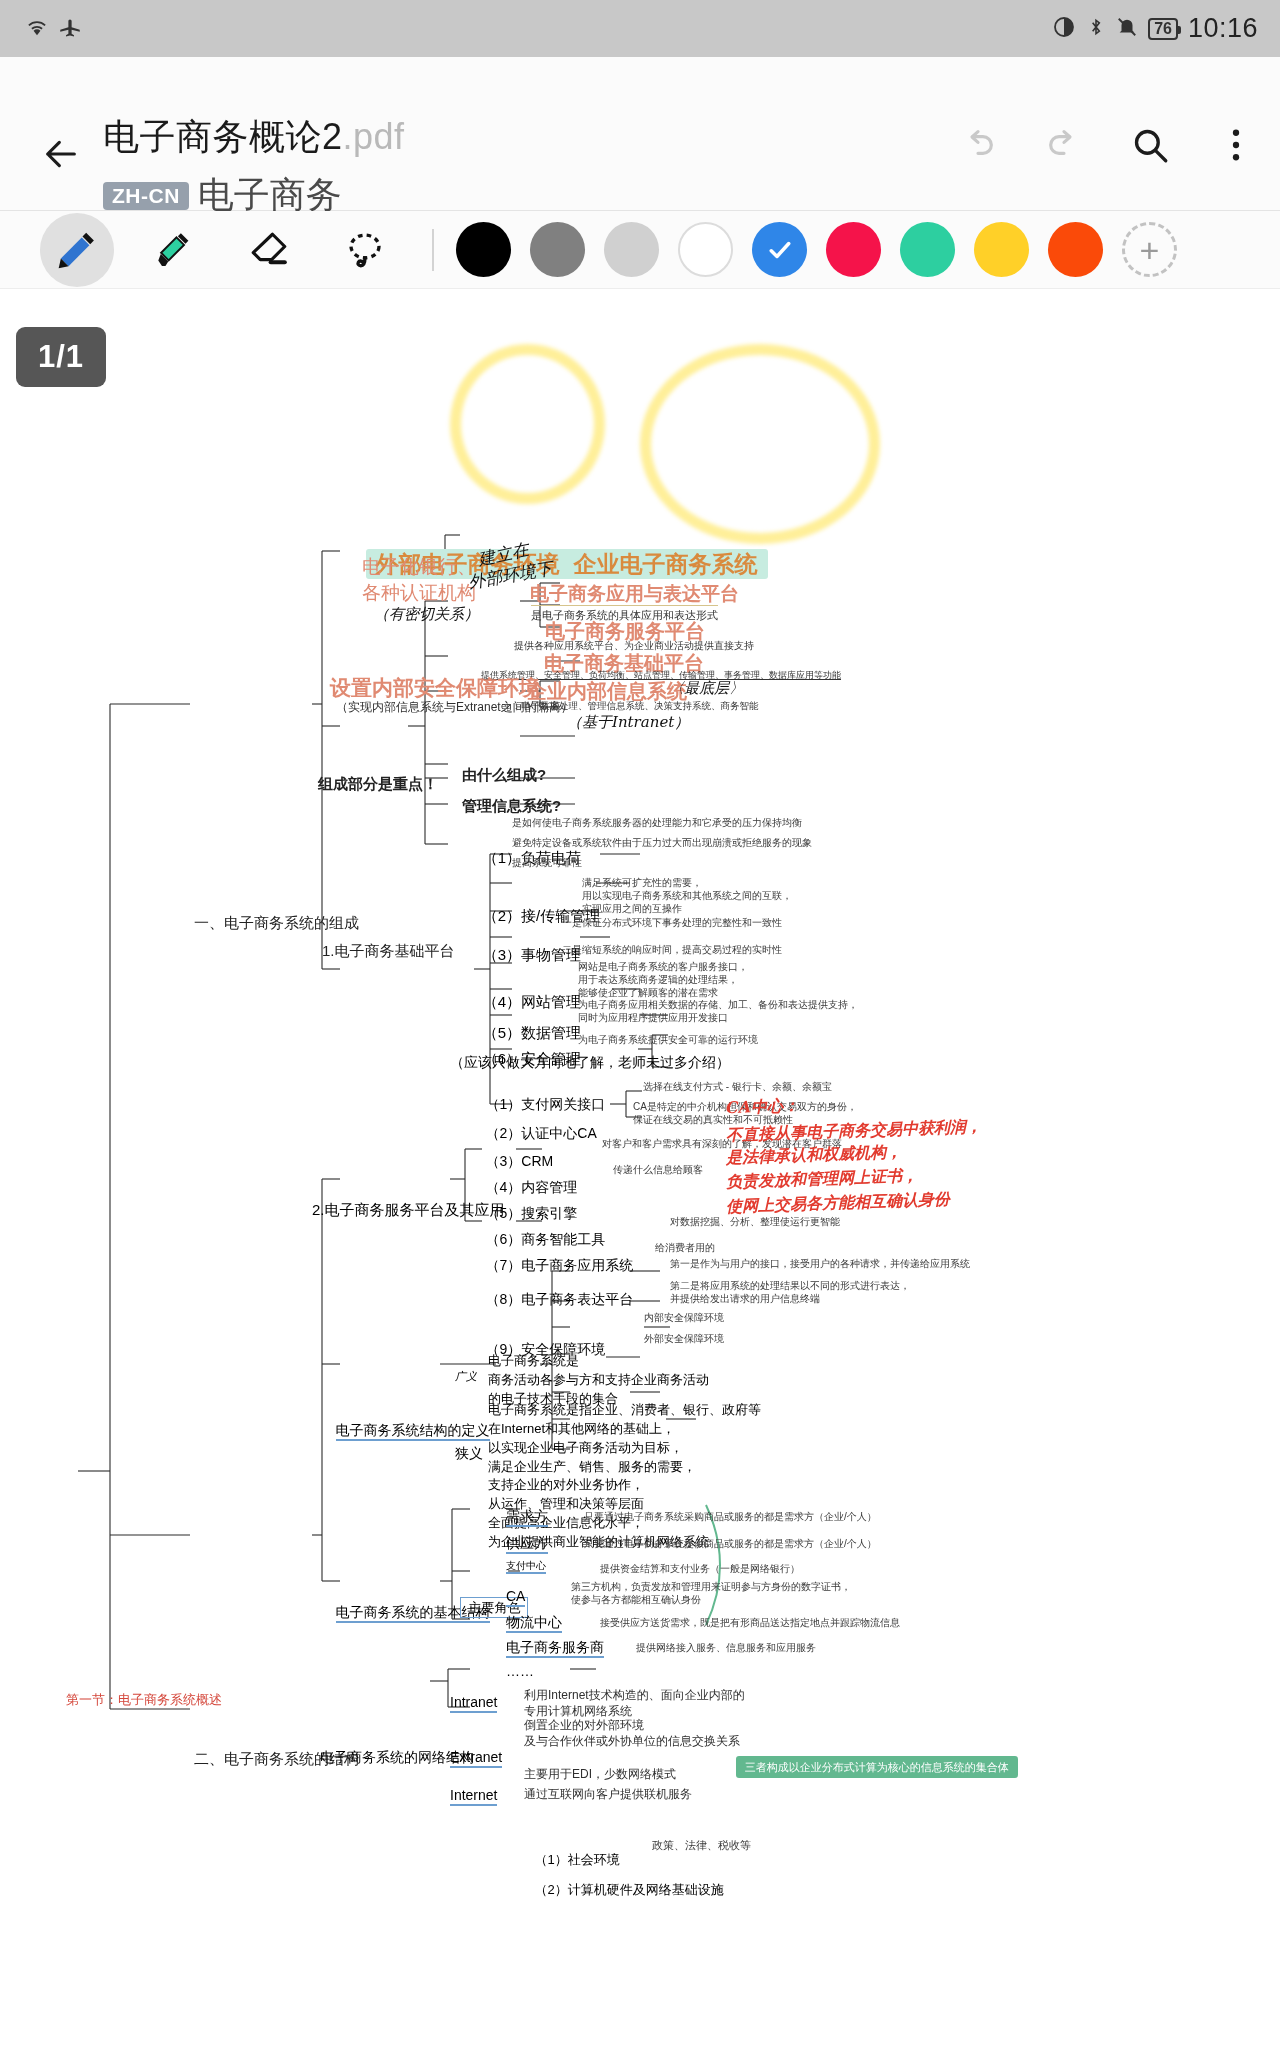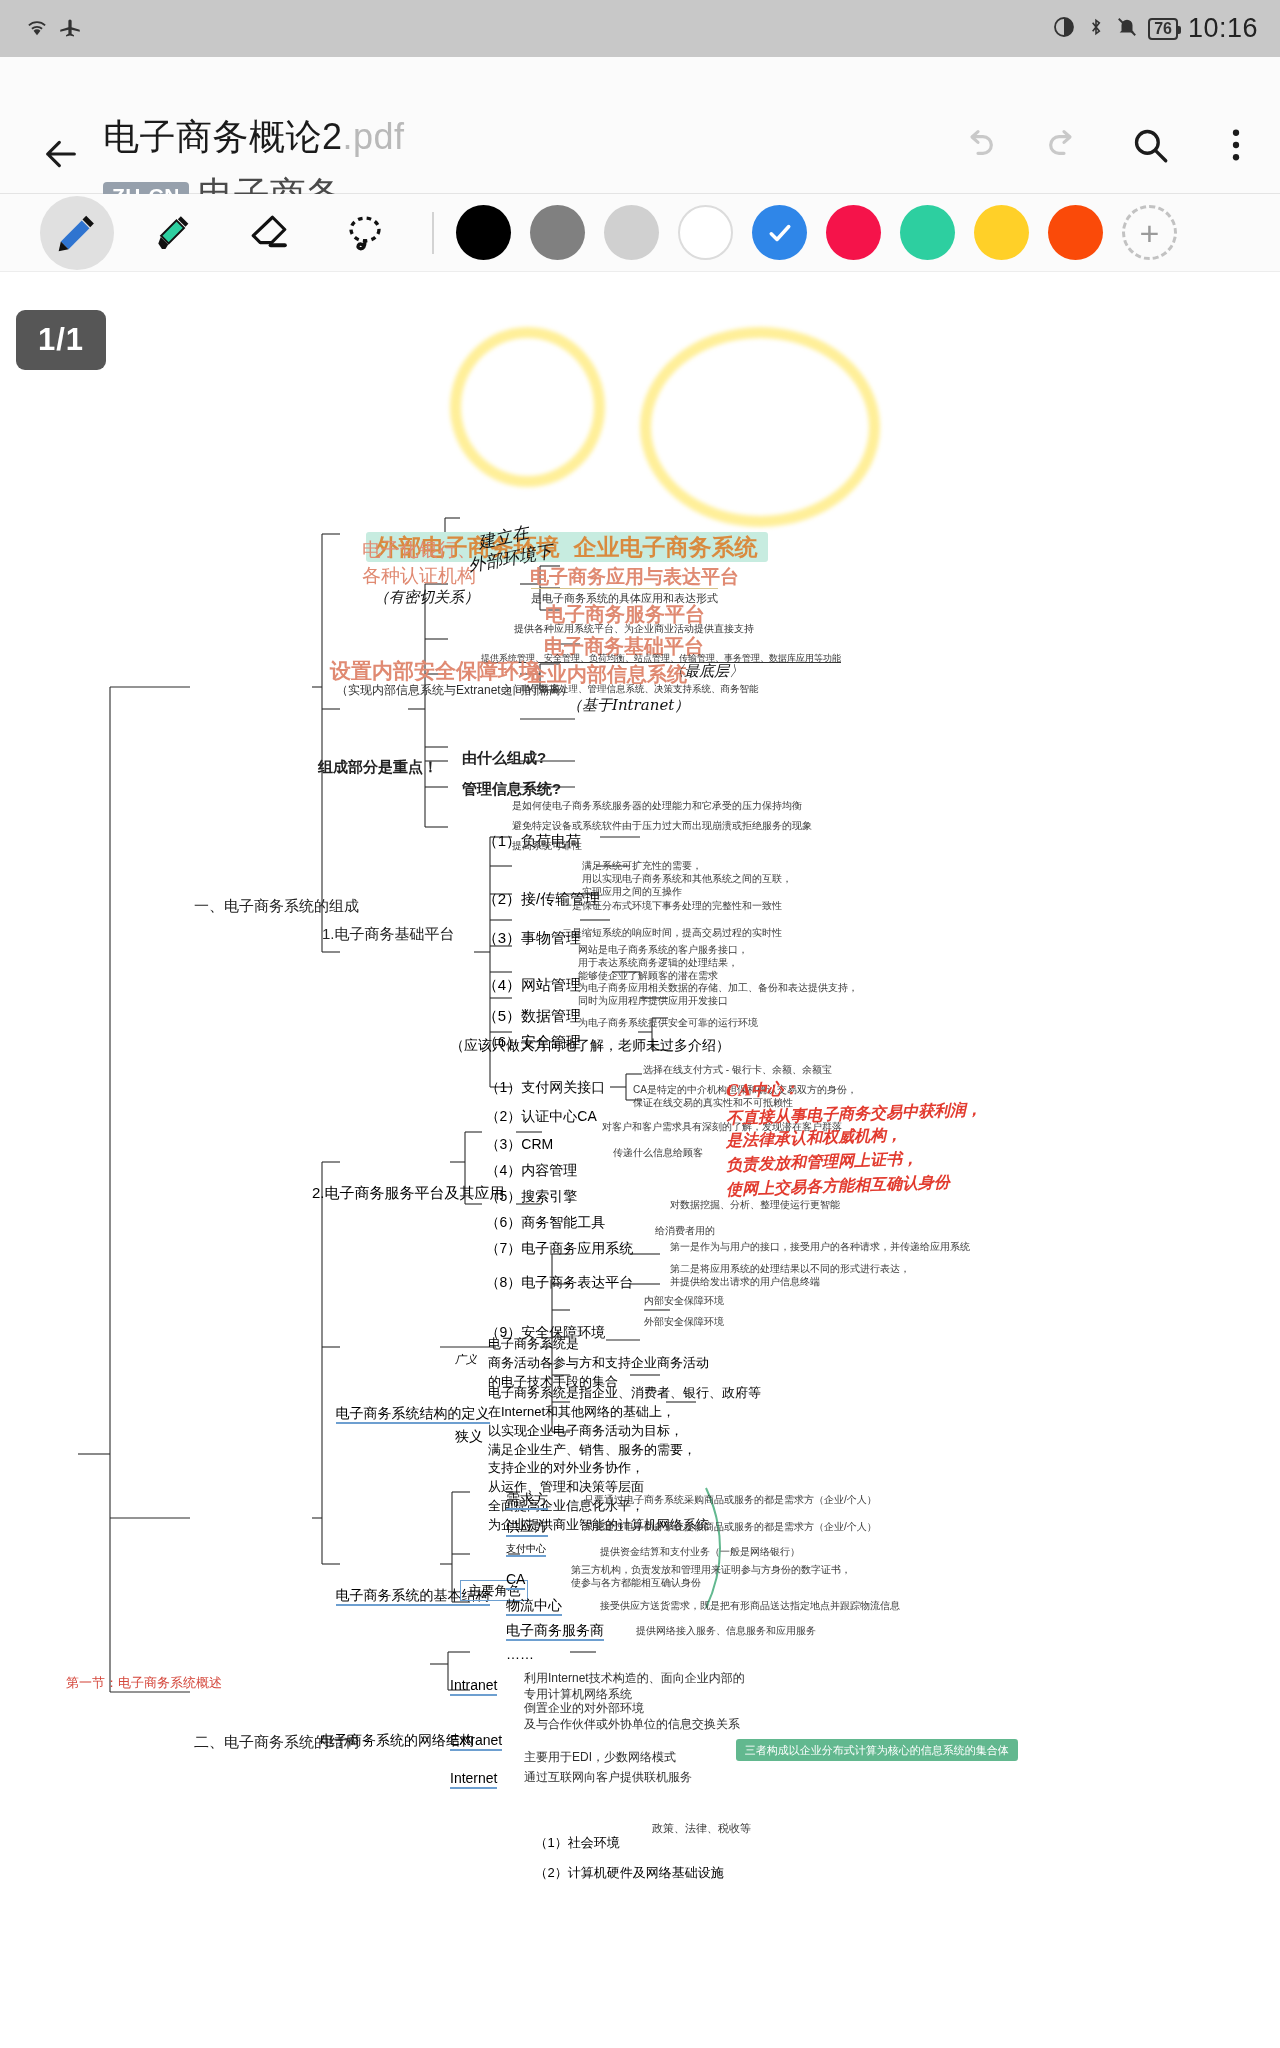--- a/index.html
+++ b/index.html
@@ -20,21 +20,21 @@
   .sb-right{ display:flex; align-items:center; gap:10px; }
   .sb-time{ font-size:27px; letter-spacing:.5px; color:#222; }
   .batt{
     border:2.5px solid #333; border-radius:4px; padding:1px 4px; font-size:16px;
     font-weight:bold; position:relative; line-height:1; color:#333;
   }
   .batt:after{ content:""; position:absolute; right:-5px; top:6px; width:3px; height:8px;
     background:#333; border-radius:0 2px 2px 0; }
 
   
-  .appbar{ background:#fbfbfb; height:137px; position:relative; border-bottom:1px solid #e4e4e4;}
+  .appbar{ background:#fbfbfb; height:154px; position:relative; border-bottom:1px solid #e4e4e4;}
   .back-btn{ position:absolute; left:32px; top:68px; width:58px; height:58px;
              display:flex; align-items:center; justify-content:center; cursor:pointer;}
   .title-wrap{ position:absolute; left:103px; top:56px; }
   .doc-title{ font-size:36px; color:#1b1b1b; letter-spacing:.5px; white-space:nowrap;}
   .doc-title .ext{ color:#b9b9b9; }
   .sub-row{ display:flex; align-items:center; gap:9px; margin-top:9px;}
   .lang-badge{ background:#96a0ac; color:#fff; font-size:21px; font-weight:bold;
                padding:2px 9px; border-radius:4px; letter-spacing:.5px;}
   .sub-text{ font-size:36px; color:#4a4a4a;}
   .appbar-actions{ position:absolute; right:18px; top:62px; display:flex; align-items:center; gap:34px;}

